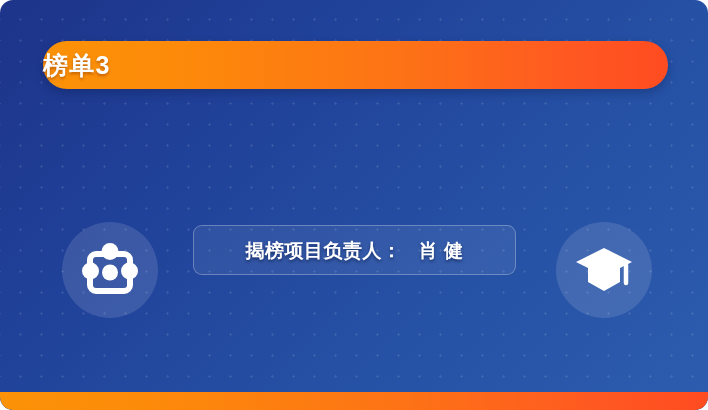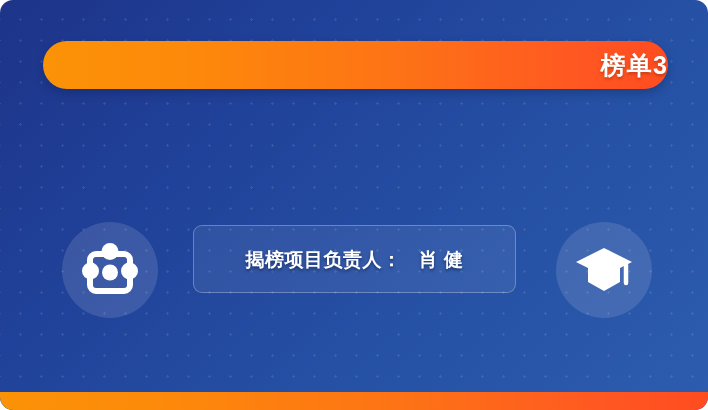--- a/index.html
+++ b/index.html
@@ -38,21 +38,21 @@
     position: absolute;
     left: 43px;
     top: 41px;
     width: 625px;
     height: 48px;
     border-radius: 24px;
     background: linear-gradient(90deg, #fb9207 0%, #fd8a0a 22%, #fd7216 58%, #ff5722 86%, #ff4c20 100%);
     box-shadow: 0 4px 10px rgba(8, 20, 60, 0.28);
     display: flex;
     align-items: center;
-    justify-content: flex-end;
+    justify-content: flex-start;
   }
   .badge-label {
     color: #ffffff;
     font-size: 25px;
     font-weight: bold;
     letter-spacing: 1.2px;
     text-shadow: 0 2px 3px rgba(120, 40, 0, 0.45);
     line-height: 1;
   }
 
@@ -87,21 +87,21 @@
   .disc.right { right: 56px; top: 222px; }
 
   .disc svg { display: block; }
 
   
   .info-pill {
     position: absolute;
     left: 193px;
     top: 225px;
     width: 323px;
-    height: 68px;
+    height: 50px;
     box-sizing: border-box;
     border: 1px solid rgba(255, 255, 255, 0.28);
     border-radius: 9px;
     background: rgba(255, 255, 255, 0.07);
     display: flex;
     align-items: center;
     justify-content: center;
   }
   .info-text {
     color: #ffffff;

